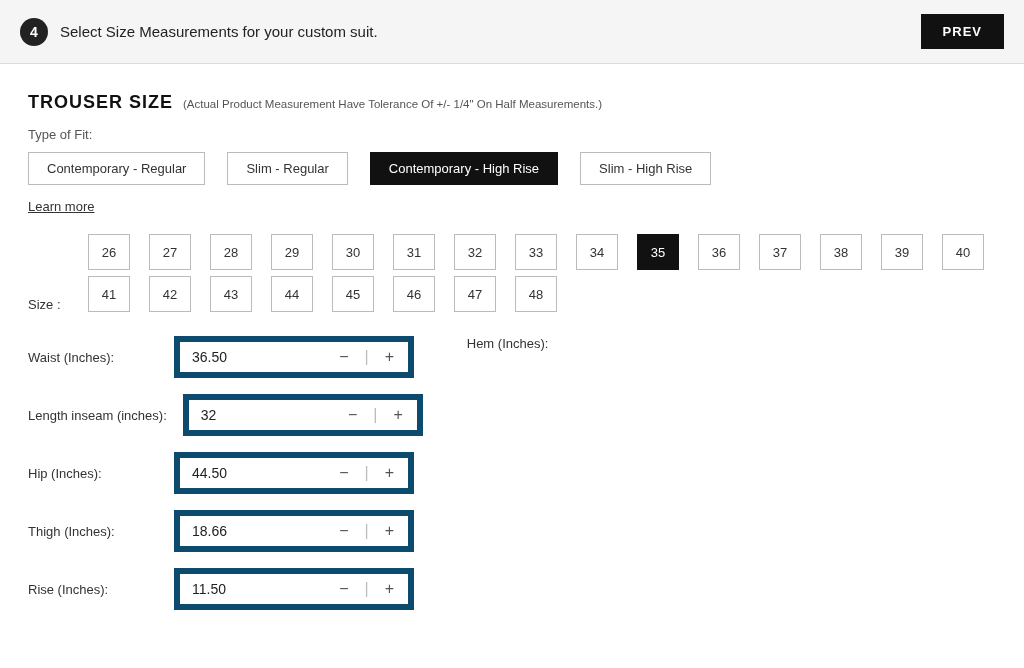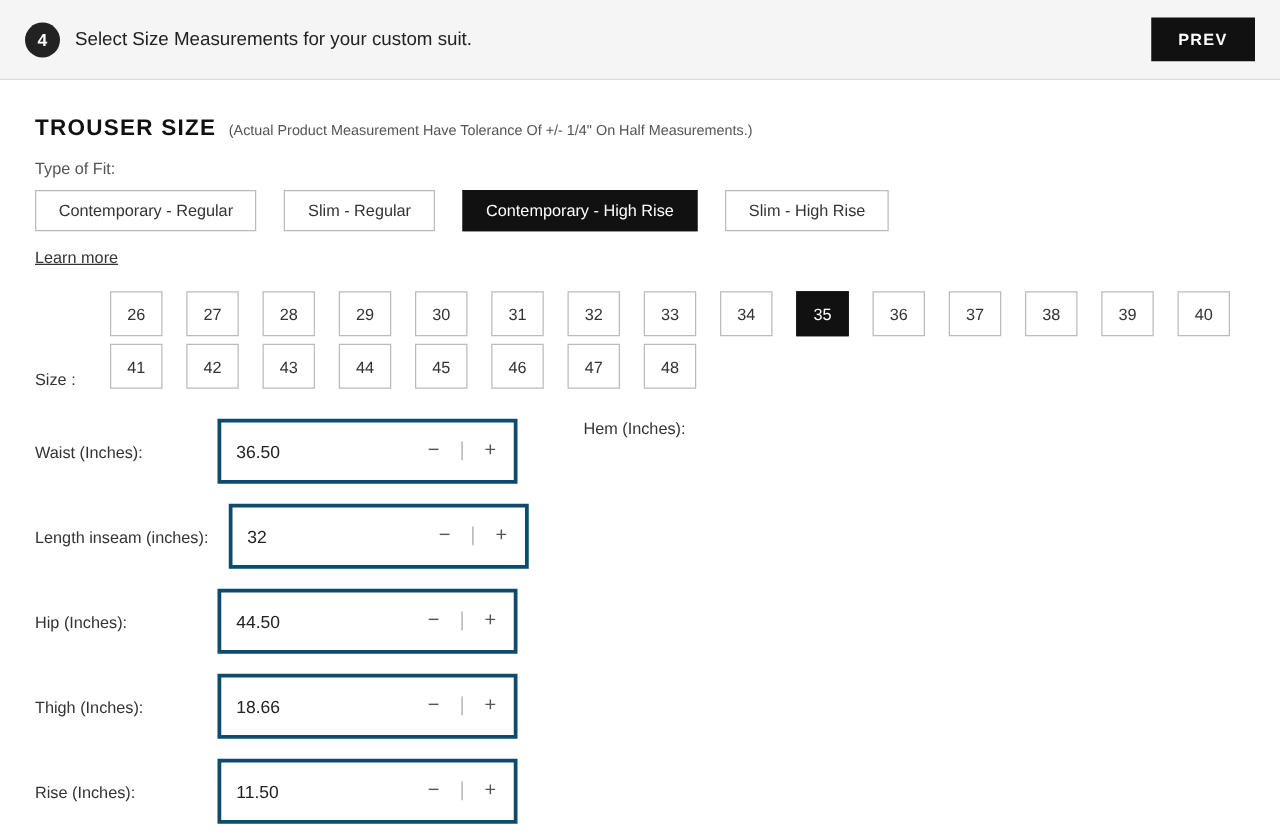--- a/index.html
+++ b/index.html
@@ -188,24 +188,24 @@
       gap: 16px;
     }
     .measurement-label {
       font-size: 13px;
       color: #333;
       min-width: 130px;
     }
     .measurement-input-wrapper {
       display: flex;
       align-items: center;
-      border: 3px solid #0c4a6e;
+      border: 6px solid #0c4a6e;
       background: #fff;
       width: 240px;
-      height: 52px;
+      height: 42px;
       padding: 0 12px;
       justify-content: space-between;
     }
     .measurement-value {
       font-size: 14px;
       color: #222;
     }
     .measurement-controls {
       display: flex;
       gap: 14px;

